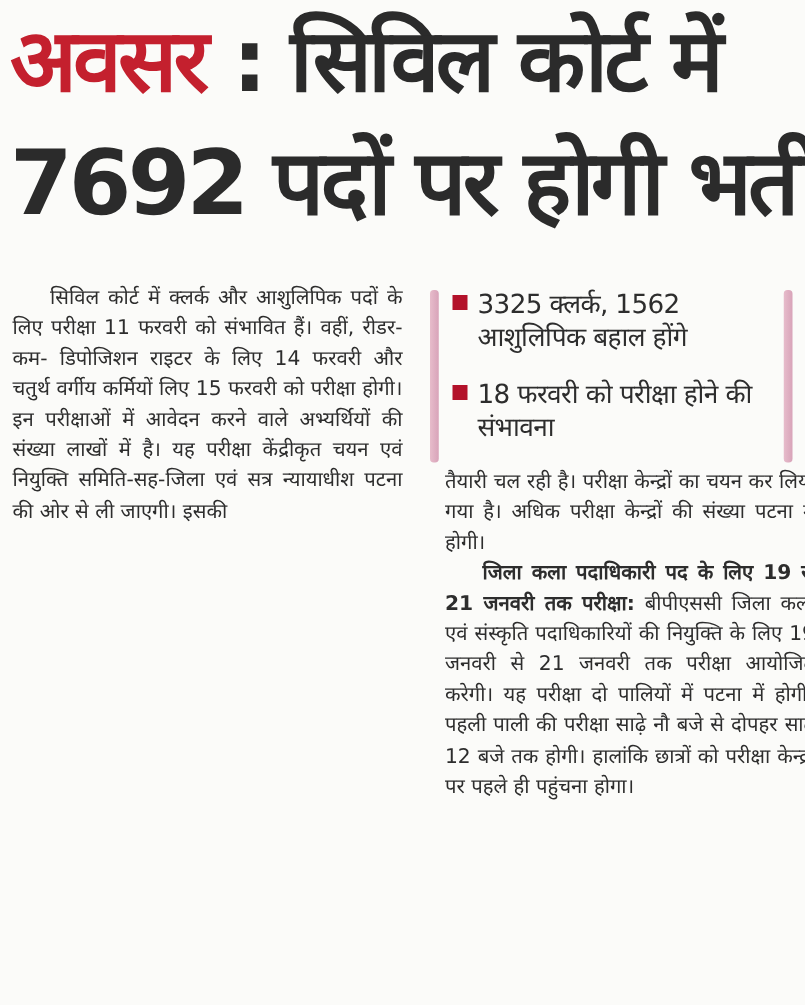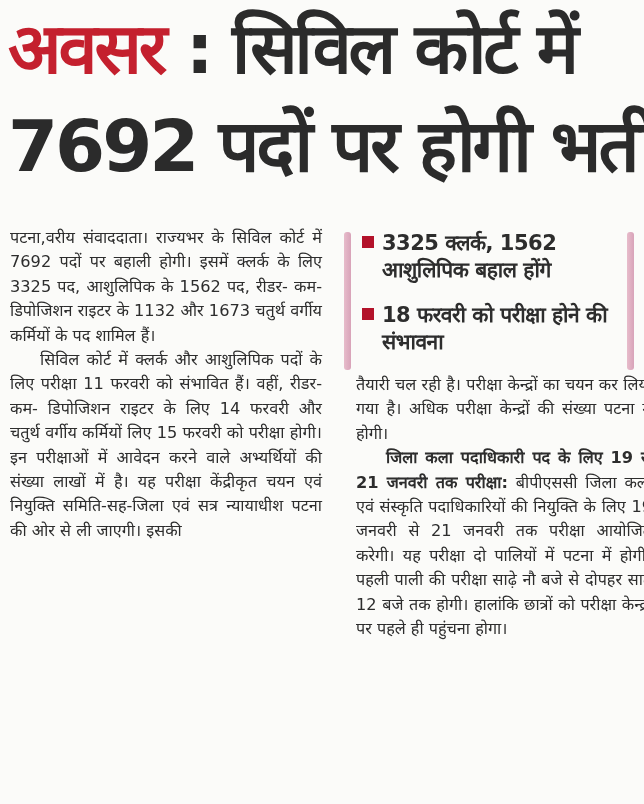--- a/index.html
+++ b/index.html
@@ -41,42 +41,41 @@
     }
     .box-bar {
       position: absolute; top: 6px; width: 7px; height: 138px;
       background: linear-gradient(to right, #e7bccb, #d8a3b9);
       border-radius: 3px;
     }
     .box-bar-left { left: 0; }
     .box-bar-right { right: 0; }
     .hl-item {
       position: absolute; left: 18px; width: 250px;
-      font-size: 21px; line-height: 27px; font-weight: bold; color: #2d2d2d;
+      font-size: 21px; line-height: 27px; font-weight: normal; color: #2d2d2d;
       letter-spacing: -0.5px;
     }
     .hl-item-1 { top: 4px; }
     .hl-item-2 { top: 76px; }
     .bullet {
       position: absolute; left: -20px; top: 6px; width: 12px; height: 12px;
       background: #b3122a;
     }
   </style>
 </head>
 <body>
 
 <div class="headline">
   <div class="hl-line hl-line1">
     <span class="hl-accent">अवसर</span><span class="hl-main"> : </span><span class="hl-main">सिविल कोर्ट में</span>
   </div>
   <div class="hl-line hl-line2">7692 पदों पर होगी भर्ती</div>
 </div>
 
 <div class="col col-left">
-  <p class="para">पटना,वरीय संवाददाता। राज्यभर के सिविल कोर्ट में 7692 पदों पर बहाली होगी। इसमें क्लर्क के लिए 3325 पद, आशुलिपिक के 1562 पद, रीडर- कम- डिपोजिशन राइटर के 1132 और 1673 चतुर्थ वर्गीय कर्मियों के पद शामिल हैं।</p>
   <p class="para indent">सिविल कोर्ट में क्लर्क और आशुलिपिक पदों के लिए परीक्षा 11 फरवरी को संभावित हैं। वहीं, रीडर- कम- डिपोजिशन राइटर के लिए 14 फरवरी और चतुर्थ वर्गीय कर्मियों लिए 15 फरवरी को परीक्षा होगी। इन परीक्षाओं में आवेदन करने वाले अभ्यर्थियों की संख्या लाखों में है। यह परीक्षा केंद्रीकृत चयन एवं नियुक्ति समिति-सह-जिला एवं सत्र न्यायाधीश पटना की ओर से ली जाएगी। इसकी</p>
 </div>
 
 <div class="highlight-box">
   <div class="box-bar box-bar-left"></div>
   <div class="box-bar box-bar-right"></div>
   <div class="hl-item hl-item-1" style="left:38px;">
     <span class="bullet"></span>
     <span>3325 क्लर्क, 1562 आशुलिपिक बहाल होंगे</span>
   </div>

